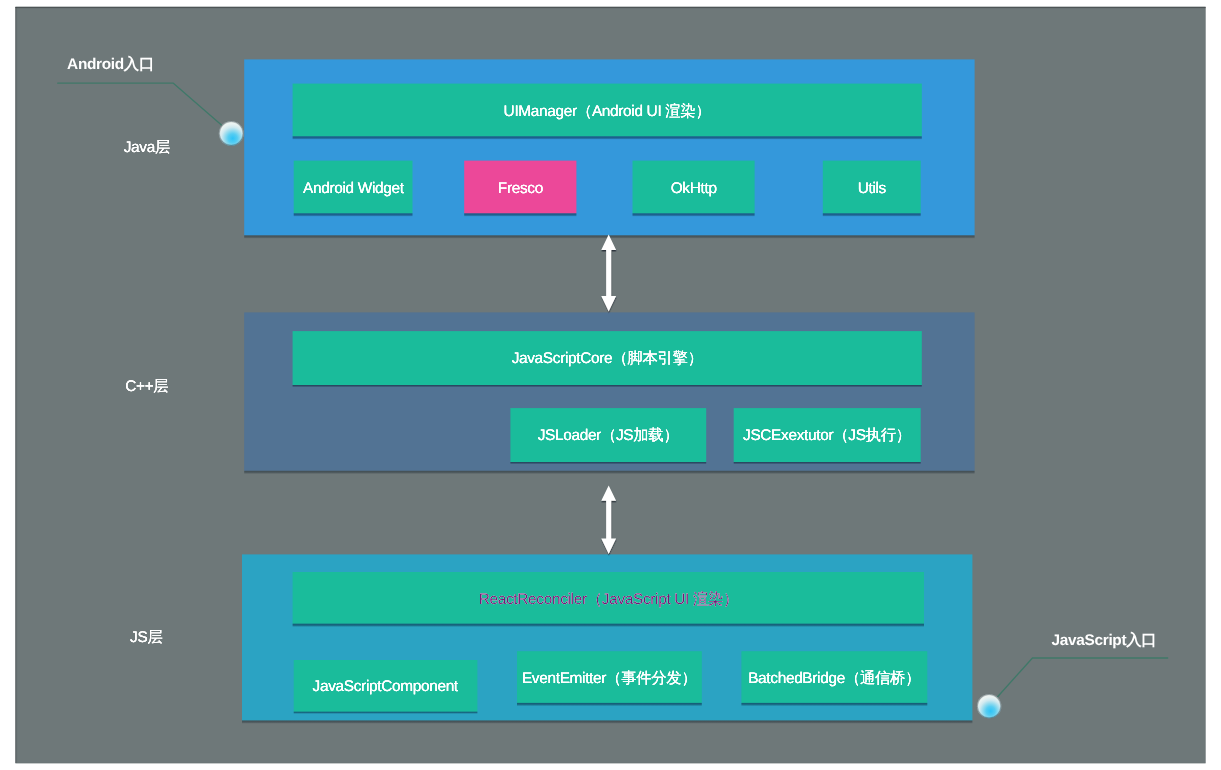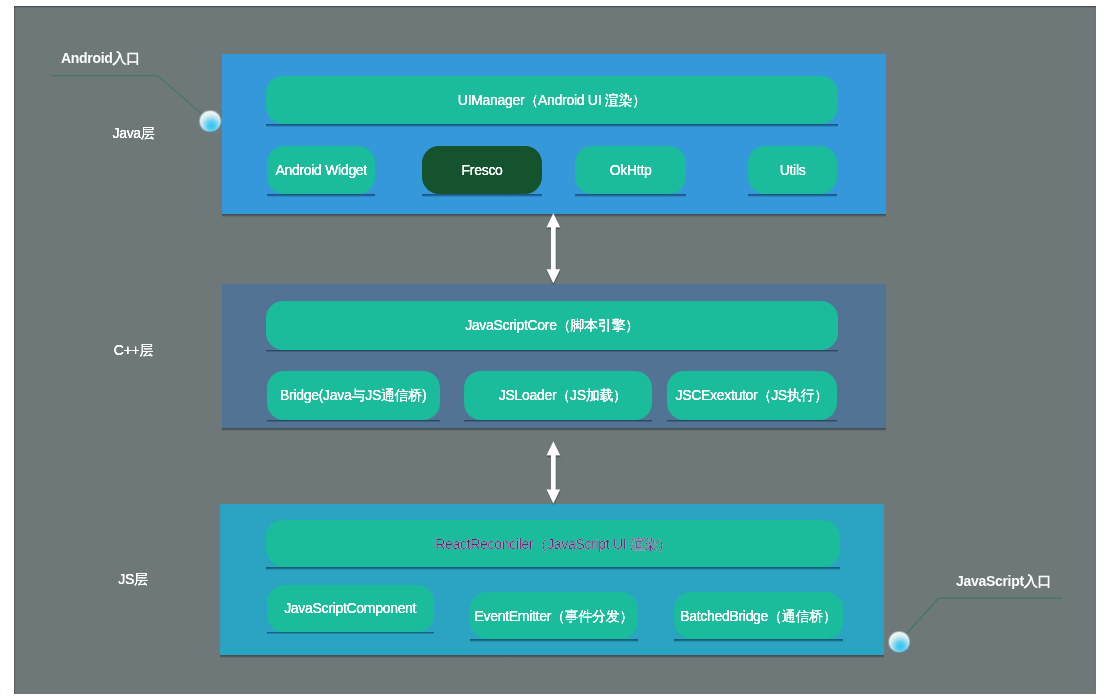--- a/index.html
+++ b/index.html
@@ -8,70 +8,67 @@
        font-family:"Liberation Sans",sans-serif;-webkit-font-smoothing:antialiased;}
   #canvas{position:absolute;left:14px;top:6px;width:1082px;height:688px;background:#6e7879;
           box-shadow:inset 0 1.4px 1px -0.2px rgba(20,25,28,.40), inset 1.2px 0 1px -0.2px rgba(20,25,28,.22);}
   .layerbox{position:absolute;}
   .layerbox::after{content:'';position:absolute;left:0;right:0;top:100%;height:2.8px;
         background:linear-gradient(to bottom, rgba(0,16,28,.42), rgba(0,16,28,.28) 55%, rgba(0,16,28,0));}
   .cell::after{content:'';position:absolute;left:0;right:0;top:100%;height:2.6px;
         background:linear-gradient(to bottom, rgba(0,26,45,.55), rgba(0,26,45,.38) 55%, rgba(0,26,45,0));}
   .cell{position:absolute;background:#1abc9b;color:#fff;display:flex;align-items:center;
         justify-content:center;text-align:center;
-        font-size:14px;letter-spacing:-0.3px;line-height:1;text-shadow:0 0 0.55px #fff,0 0 0.55px #fff;border-radius:17px;}
+        font-size:14px;letter-spacing:-0.3px;line-height:1;text-shadow:0 0 0.55px #fff,0 0 0.55px #fff;}
   .layerlabel{position:absolute;color:#fff;font-size:14px;letter-spacing:-0.3px;white-space:nowrap;
         text-shadow:0 0 0.55px #fff,0 0 0.55px #fff;
         transform:translate(-50%,-50%);}
   .calloutlabel{position:absolute;color:#fff;font-size:14px;letter-spacing:-0.3px;font-weight:bold;white-space:nowrap;}
   svg.overlay{position:absolute;left:0;top:0;width:1110px;height:700px;overflow:visible;}
 </style>
 </head>
 <body>
 
 <div id="canvas" style="background-color: rgb(110, 120, 121);"></div>
 
 <div class="layerbox" id="java-layer" style="left: 222px; top: 53.5px; width: 664px; height: 160.4px; background-color: rgb(52, 152, 219);">
   <div class="cell" style="left: 44.2px; top: 22px; width: 571.4px; height: 48.6px; background-color: rgb(26, 188, 155); color: rgb(255, 255, 255);">
     <span>UIManager（Android UI 渲染）</span>
   </div>
   <div class="cell" style="left: 44.9px; top: 92.4px; width: 108.6px; height: 48.6px; background-color: rgb(26, 188, 155); color: rgb(255, 255, 255);">
     <span>Android Widget</span>
   </div>
-  <div class="cell" style="left: 200.1px; top: 92.4px; width: 120px; height: 48.6px; background-color: #14532d; color: rgb(255, 255, 255);">
+  <div class="cell" style="left: 200.1px; top: 92.4px; width: 102px; height: 48.6px; background-color: #ec4899; color: rgb(255, 255, 255);">
     <span>Fresco</span>
   </div>
   <div class="cell" style="left: 353px; top: 92.4px; width: 111.2px; height: 48.6px; background-color: rgb(26, 188, 155); color: rgb(255, 255, 255);">
     <span>OkHttp</span>
   </div>
   <div class="cell" style="left: 526.2px; top: 92.4px; width: 88.8px; height: 48.6px; background-color: rgb(26, 188, 155); color: rgb(255, 255, 255);">
     <span>Utils</span>
   </div>
 </div>
 
 <div class="layerbox" id="cpp-layer" style="left: 222px; top: 283.9px; width: 664px; height: 144px; background-color: rgb(82, 115, 148);">
   <div class="cell" style="left: 44.4px; top: 17px; width: 571.2px; height: 48.8px; background-color: rgb(26, 188, 155); color: rgb(255, 255, 255);">
     <span>JavaScriptCore（脚本引擎）</span>
   </div>
-  <div class="cell" style="left: 44.9px; top: 86.7px; width: 172.7px; height: 49px; background-color: rgb(26, 188, 155); color: rgb(255, 255, 255);">
-    <span>Bridge(Java与JS通信桥)</span>
-  </div>
-  <div class="cell" style="left: 242px; top: 86.7px; width: 177.6px; height: 49px; background-color: rgb(26, 188, 155); color: rgb(255, 255, 255); padding-left: 10px;">
+  <div class="cell" style="left: 242px; top: 86.7px; width: 177.6px; height: 49px; background-color: rgb(26, 188, 155); color: rgb(255, 255, 255);">
     <span>JSLoader（JS加载）</span>
   </div>
   <div class="cell" style="left: 444.8px; top: 86.7px; width: 169.9px; height: 49px; background-color: rgb(26, 188, 155); color: rgb(255, 255, 255);">
     <span>JSCExextutor（JS执行）</span>
   </div>
 </div>
 
 <div class="layerbox" id="js-layer" style="left: 220px; top: 503.5px; width: 664.1px; height: 151.5px; background-color: rgb(43, 163, 195);">
   <div class="cell" style="left: 46px; top: 16.9px; width: 574.3px; height: 46.7px; background-color: rgb(26, 188, 155); color: #701a75;">
     <span>ReactReconciler（JavaScript UI 渲染）</span>
   </div>
-  <div class="cell" style="left: 46.7px; top: 81px; width: 167px; height: 47px; background-color: rgb(26, 188, 155); color: rgb(255, 255, 255);">
+  <div class="cell" style="left: 46.7px; top: 96px; width: 167px; height: 47px; background-color: rgb(26, 188, 155); color: rgb(255, 255, 255);">
     <span>JavaScriptComponent</span>
   </div>
   <div class="cell" style="left: 249.7px; top: 88.9px; width: 168.3px; height: 47px; background-color: rgb(26, 188, 155); color: rgb(255, 255, 255);">
     <span>EventEmitter（事件分发）</span>
   </div>
   <div class="cell" style="left: 454.1px; top: 88.9px; width: 168.6px; height: 47px; background-color: rgb(26, 188, 155); color: rgb(255, 255, 255);">
     <span>BatchedBridge（通信桥）</span>
   </div>
 </div>
 

